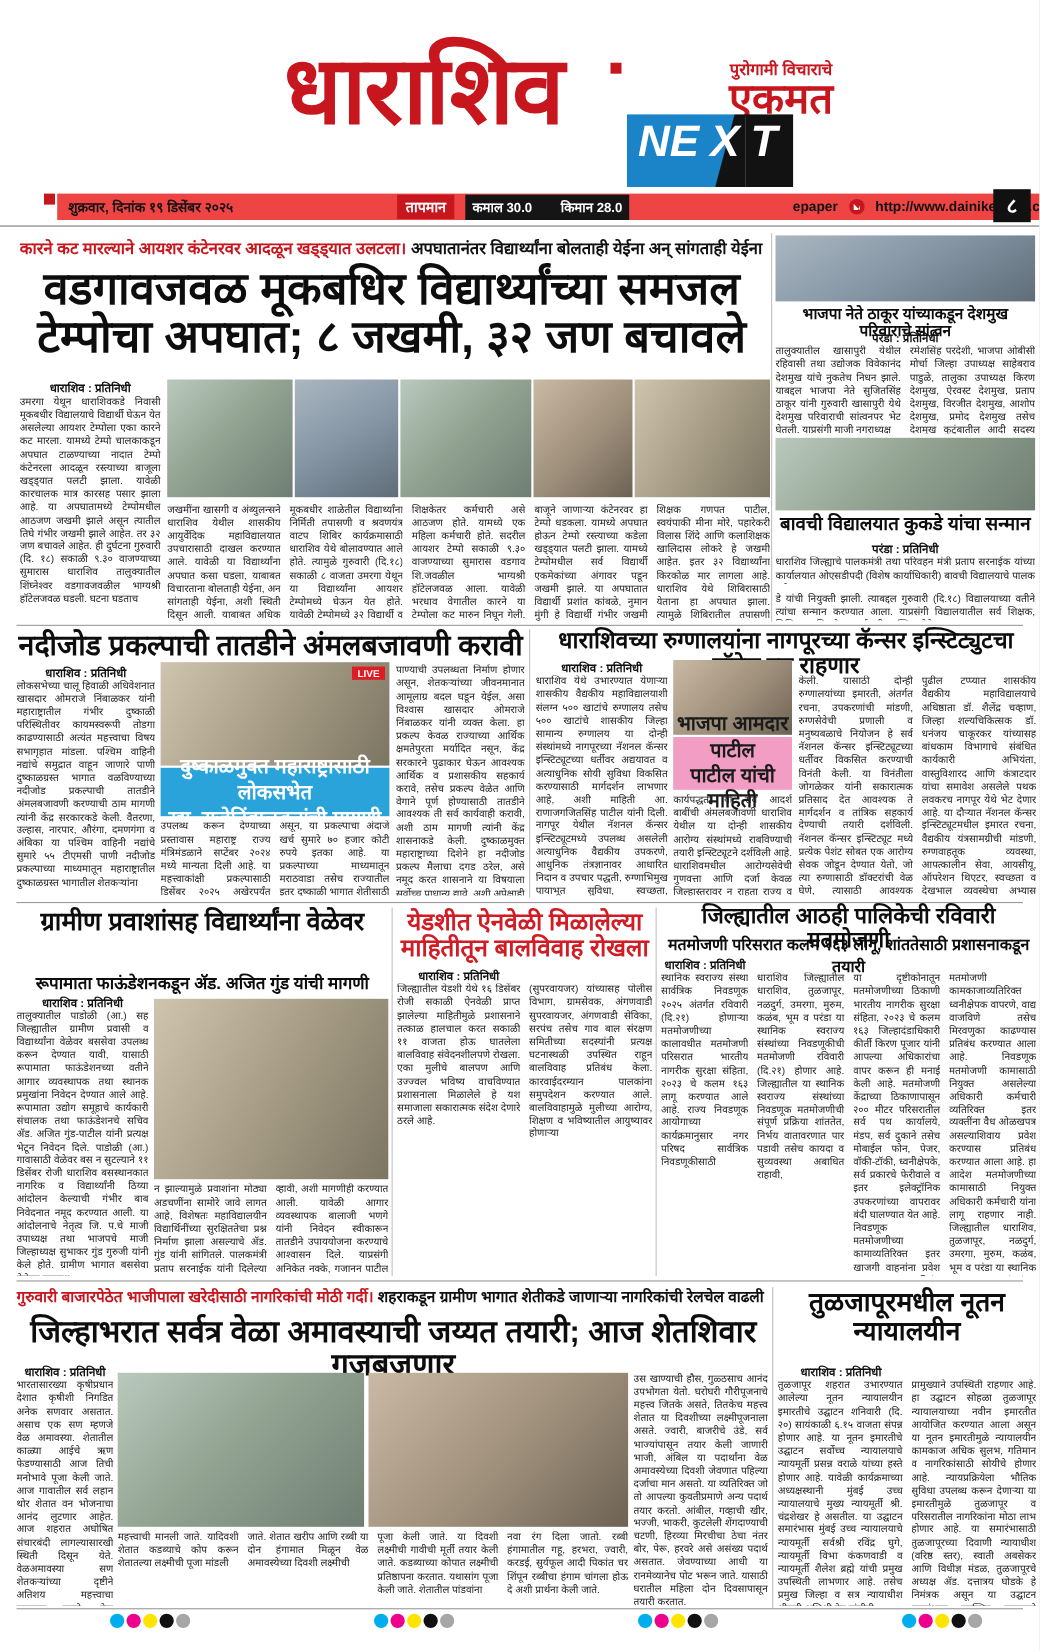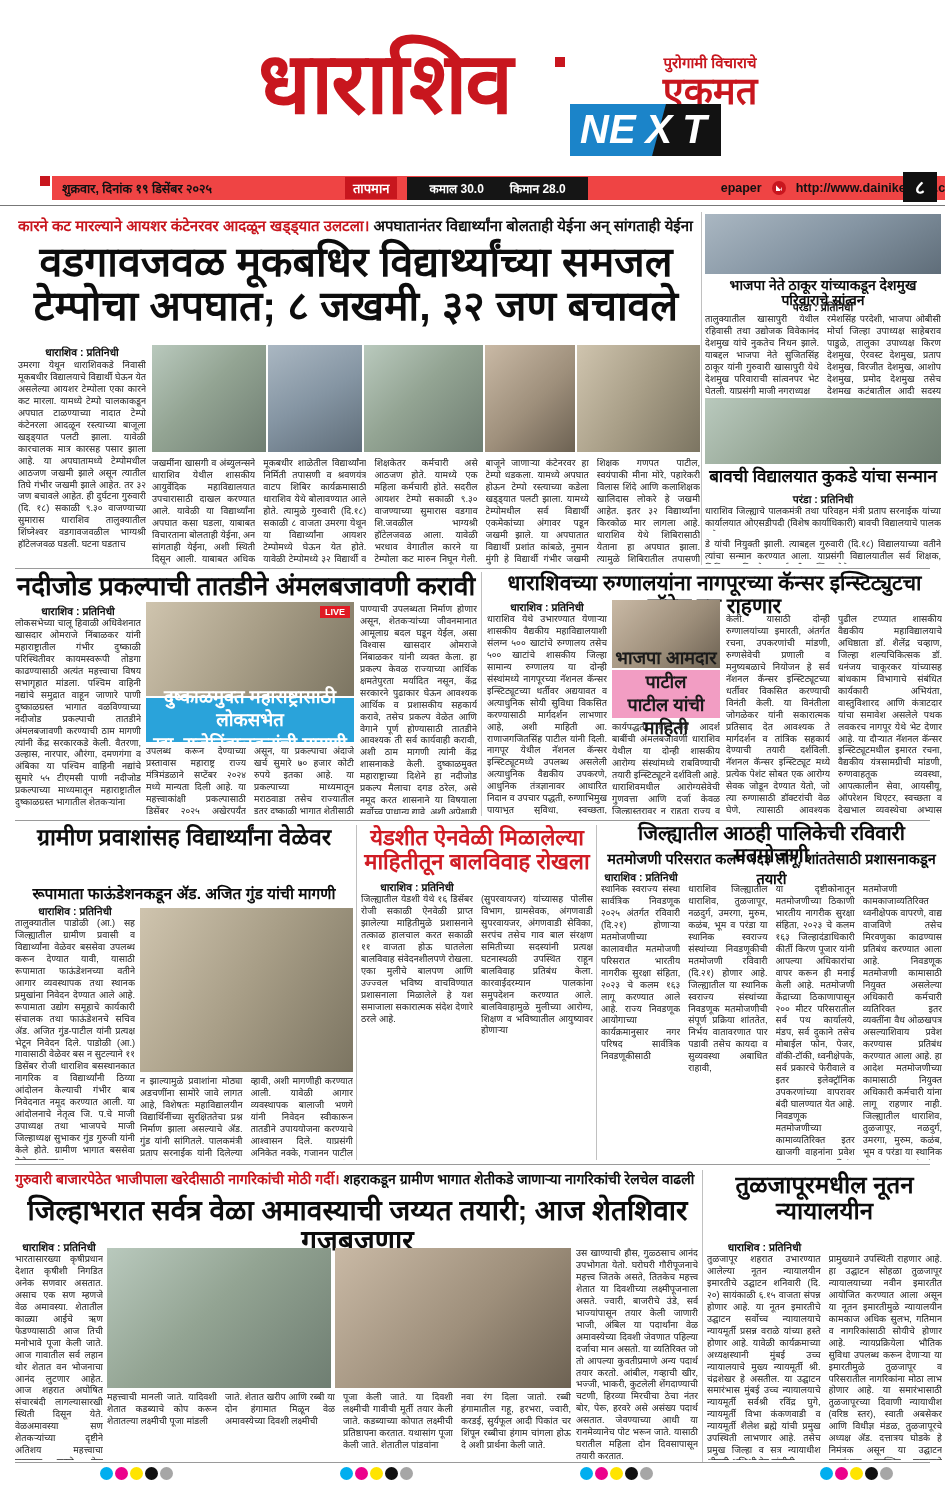--- a/index.html
+++ b/index.html
@@ -3,30 +3,30 @@
 <meta charset="utf-8">
 <style>
   html,body{margin:0;padding:0;background:#e8e8e8;}
   .page{position:relative;width:945px;height:1501px;background:#fff;margin:0 auto;
         font-family:"Liberation Sans","DejaVu Sans",sans-serif;overflow:hidden;color:#111;}
   .abs{position:absolute;}
   
   .mast-title{font-size:86px;font-weight:bold;color:#c8161e;line-height:1;letter-spacing:-2px;}
   .tag-small{font-size:15px;font-weight:bold;color:#c8161e;text-align:center;}
   .tag-big{font-size:38px;font-weight:bold;color:#c8161e;text-align:center;line-height:1;}
-  .next-logo{display:flex;height:52px;align-items:stretch;font-weight:bold;font-style:italic;
+  .next-logo{display:flex;height:66px;align-items:stretch;font-weight:bold;font-style:italic;
              font-size:40px;color:#fff;line-height:50px;}
   .next-blue{background:#1b84c9;padding:0 4px 0 10px;}
   .next-x{background:linear-gradient(105deg,#1b84c9 49%,#121212 51%);padding:0 6px;}
   .next-black{background:#121212;padding:0 14px 0 4px;}
   .regmark{position:absolute;width:10px;height:10px;background:#c8161e;}
   .datebar{position:absolute;left:52px;top:176px;width:922px;height:24px;background:#ef4444;
            display:flex;align-items:center;font-size:12.5px;font-weight:bold;gap:10px;padding:0 10px;box-sizing:border-box;}
   .tempbox{background:#c8161e;color:#fff;padding:2px 8px;font-size:13px;}
-  .tempstrip{background:#151515;color:#fff;display:flex;gap:26px;padding:3px 22px;font-size:12px;}
+  .tempstrip{background:#151515;color:#fff;display:flex;gap:26px;padding:3px 6px;font-size:12px;}
   .pagebox{position:absolute;right:8px;top:172px;width:34px;height:30px;background:#111;color:#fff;
            font-size:19px;font-weight:bold;display:flex;align-items:center;justify-content:center;}
   .epaper-ic{display:inline-block;width:14px;height:14px;border-radius:50%;background:#c8161e;position:relative;vertical-align:-2px;}
   .epaper-ic:after{content:"";position:absolute;left:4px;top:4px;width:6px;height:6px;background:#fff;
                    clip-path:polygon(0 0,100% 100%,100% 30%,70% 100%,0 100%);}
   
   .hline{position:absolute;height:1px;background:#9a9a9a;}
   .vline{position:absolute;width:1px;background:#c0c0c0;}
   
   .kicker{font-size:15px;font-weight:bold;white-space:nowrap;overflow:hidden;}

